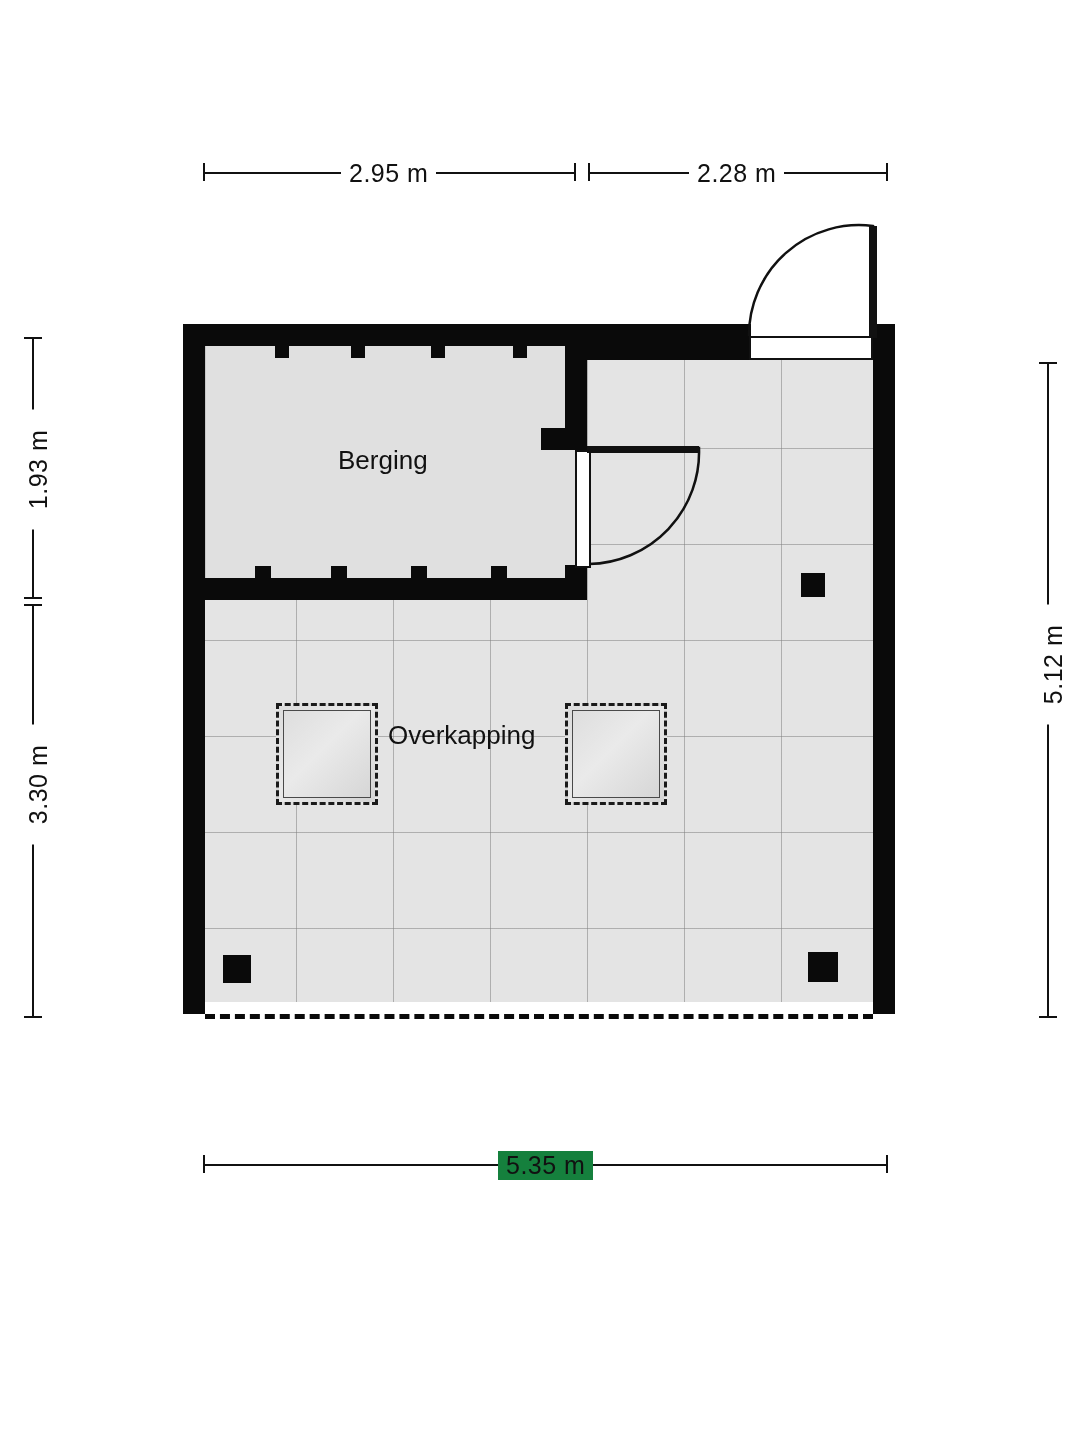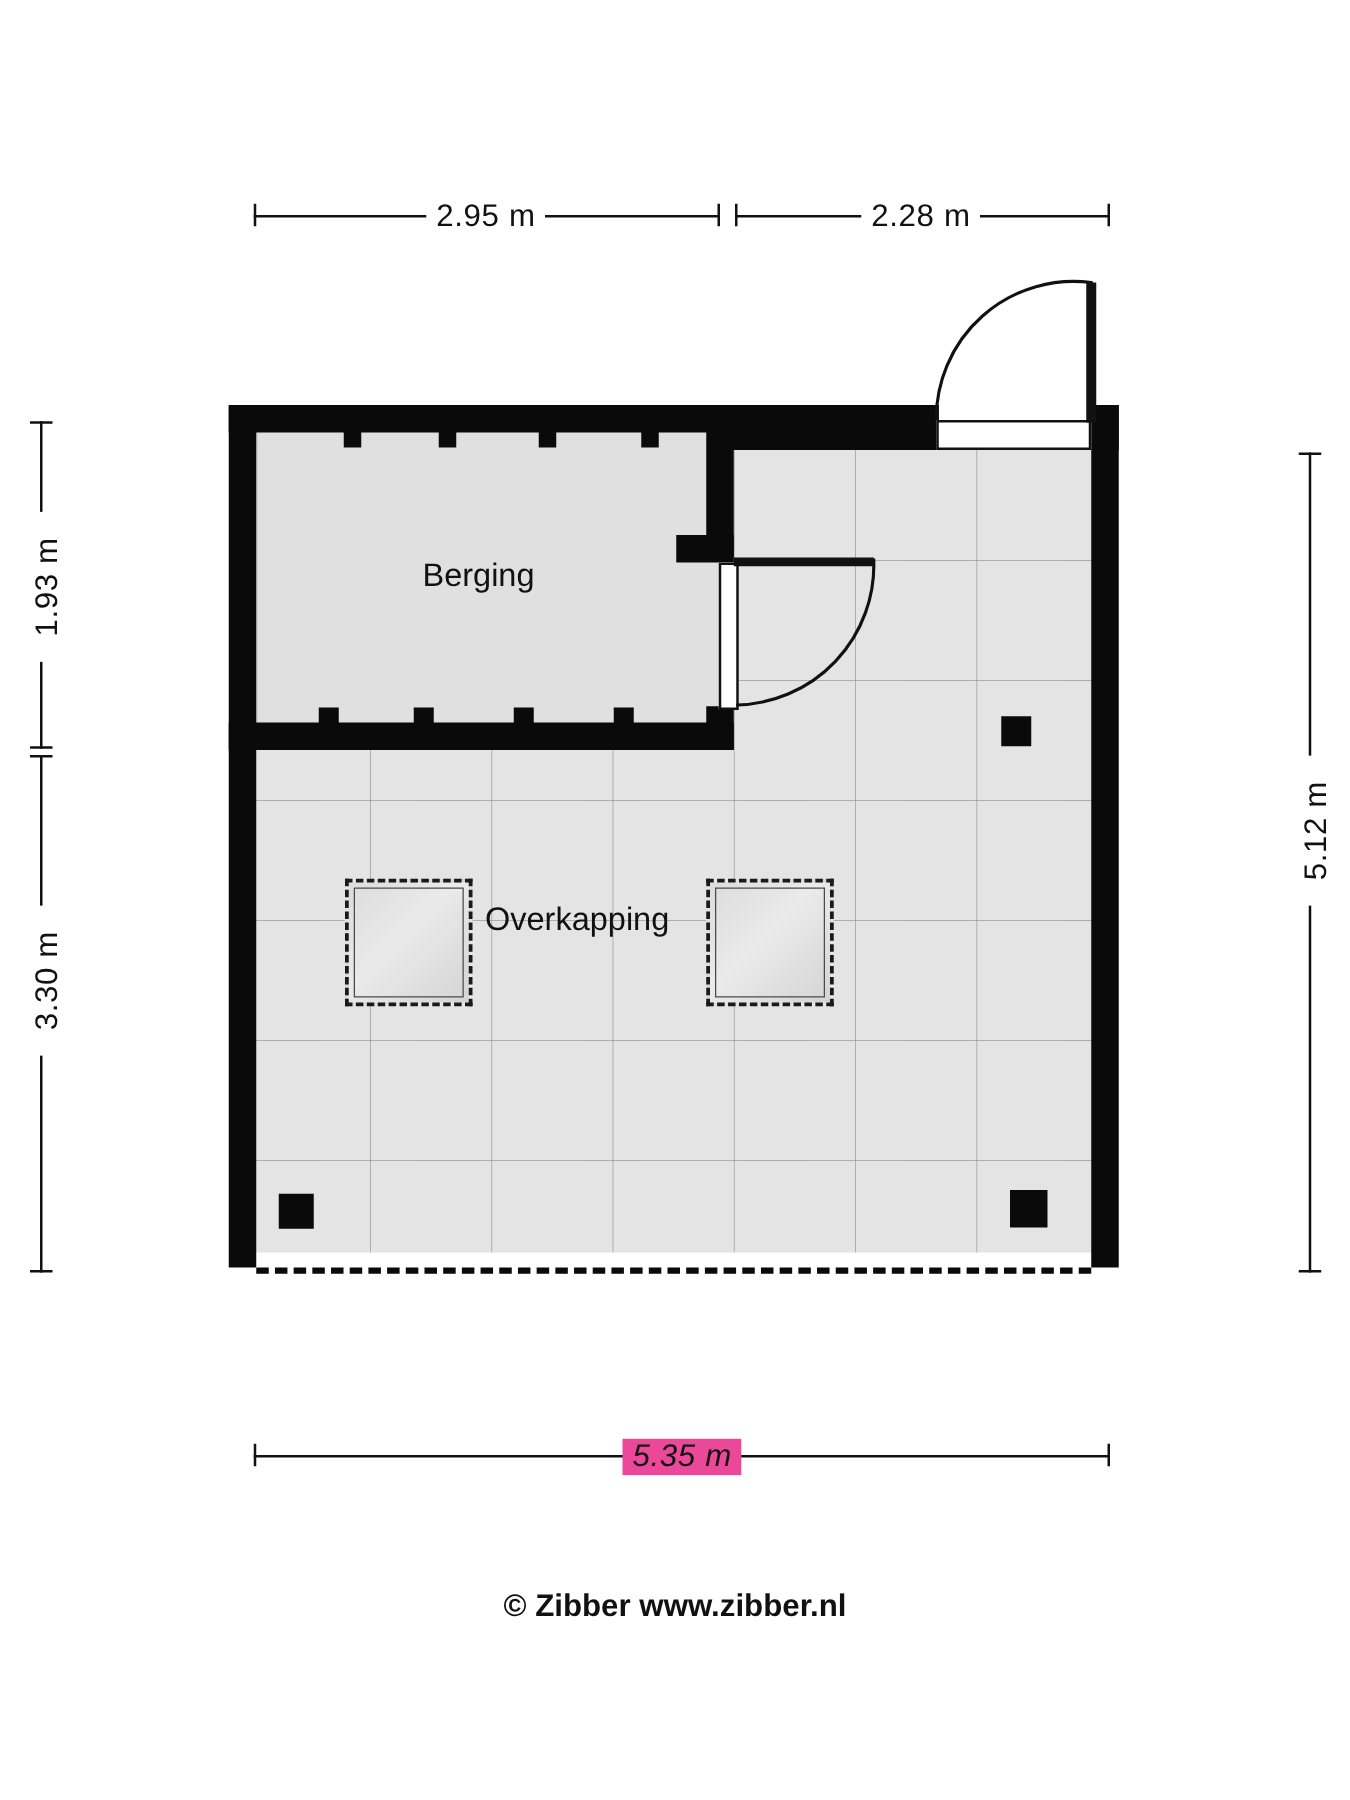--- a/index.html
+++ b/index.html
@@ -197,21 +197,21 @@
   <div class="dim-label vert" style="left:-22px; top:770px; width:120px; text-align:center; background:#fff;">3.30 m</div>
 
   <div class="dimline-v" style="left:1047px; top:362px; width:2px; height:656px;"></div>
   <div class="tick-h" style="left:1039px; top:362px;"></div>
   <div class="tick-h" style="left:1039px; top:1016px;"></div>
   <div class="dim-label vert" style="left:993px; top:650px; width:120px; text-align:center; background:#fff;">5.12 m</div>
 
   <div class="dimline-h" style="left:203px; top:1164px; width:685px;"></div>
   <div class="tick-v" style="left:203px; top:1155px;"></div>
   <div class="tick-v" style="left:886px; top:1155px;"></div>
-  <div class="dim-label" style="left:498px; top:1151px; background:#ec4899; padding:0 8px;font-style:italic;">5.35 m</div>
+  <div class="dim-label" style="left:498px; top:1151px; background:#15803d; padding:0 8px;">5.35 m</div>
 
   <div class="plan">
 
     <div class="floor-overkapping"></div>
     <div class="tiles"></div>
 
     <div class="room-berging"></div>
 
     <div class="wall" style="left:0px; top:4px; width:566px; height:22px;"></div>
 
@@ -269,15 +269,14 @@
     <div class="door-frame" style="left:392px; top:130px; width:16px; height:118px;"></div>
     <svg style="position:absolute; left:404px; top:126px; width:126px; height:126px; overflow:visible;">
       <path d="M 2 2 L 112 2 A 112 112 0 0 1 2 118" fill="none" stroke="#111" stroke-width="2.5"></path>
     </svg>
     <div class="door-leaf" style="left:404px; top:126px; width:112px; height:7px;"></div>
 
     <div class="room-label label-berging">Berging</div>
     <div class="room-label label-overkapping">Overkapping</div>
   </div>
 
-  <div class="footer" style="top:1265px; font-weight:bold;">© Zibber www.zibber.nl</div>
 
 </div>
 
 </body></html>

